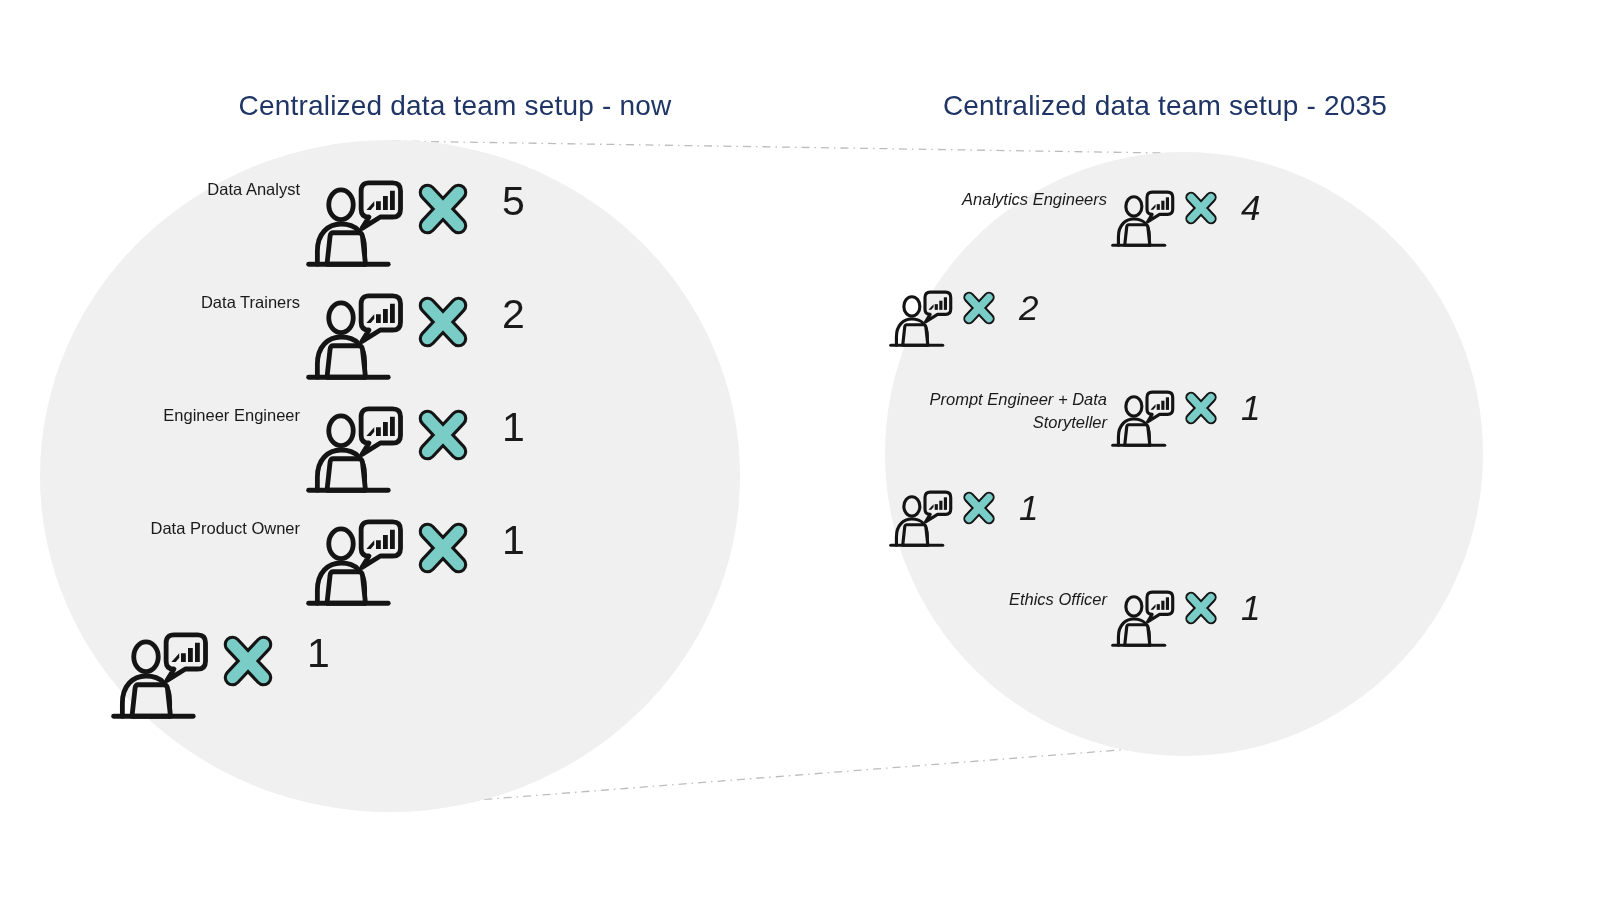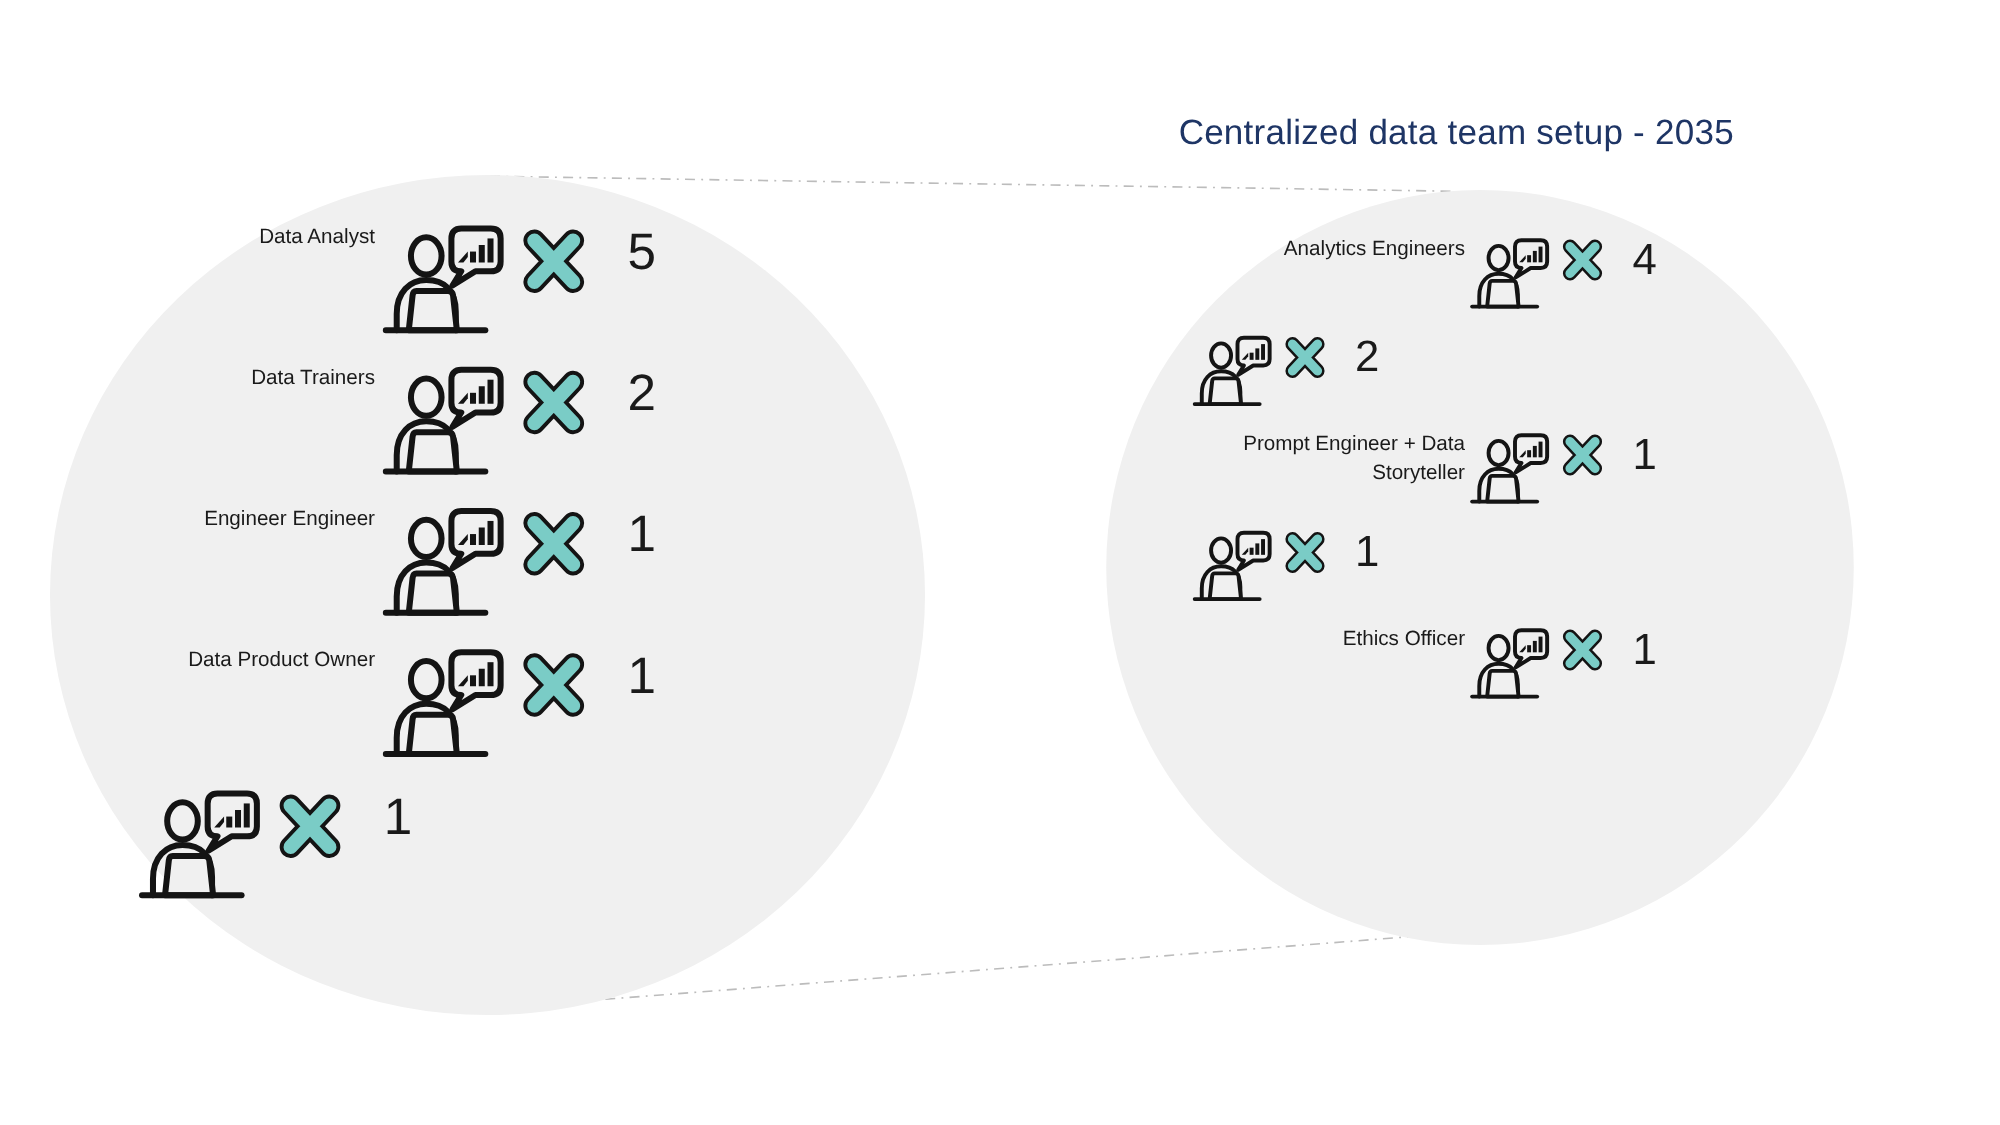--- a/index.html
+++ b/index.html
@@ -23,21 +23,21 @@
   .circle-left{left:40px;top:140px;width:700px;height:672px;}
   .circle-right{left:885px;top:152px;width:598px;height:604px;}
   .panel-title{
     position:absolute;top:90px;text-align:center;
     font-size:28px;letter-spacing:0.2px;color:var(--title-color);font-weight:500;
   }
   .title-left{left:180px;width:550px;}
   .title-right{left:890px;width:550px;}
   .rows{position:absolute;display:flex;flex-direction:column;}
   .rows-left{left:105px;top:178px;gap:21px;}
-  .rows-right{left:950px;top:188px;gap:18px;}
+  .rows-right{left:885px;top:188px;gap:40px;font-style:italic;}
   .role-row{display:flex;}
   .rows-left .role-row{height:92px;}
   .rows-right .role-row{height:60px;}
   .role-label{
     text-align:right;font-size:16.5px;line-height:1.42;white-space:pre-line;color:var(--text-color);
   }
   .rows-left .role-label{width:195px;}
   .rows-right .role-label{width:222px;}
   .person-icon{display:flex;align-items:flex-end;justify-content:center;}
   .rows-left .person-icon{width:104px;height:92px;padding-left:6px;}
@@ -63,20 +63,21 @@
 <div class="stage">
 
   <svg class="connectors" viewBox="0 0 1600 900">
     <line id="connector-top" class="connector-line" x1="392" y1="141" x2="1162" y2="153"></line>
     <line id="connector-bottom" class="connector-line" x1="387" y1="807" x2="1184" y2="745"></line>
   </svg>
 
   <div class="circle circle-left"></div>
   <div class="circle circle-right"></div>
 
+  <div class="panel-title title-left">Centralized data team setup - now</div>
   <div class="panel-title title-right">Centralized data team setup - 2035</div>
 
   <div class="rows rows-left">
   <div class="role-row">
     <div class="role-label">Data Analyst</div>
     <span class="person-icon">
       <svg viewBox="0 0 112 102" aria-hidden="true">
 
         <ellipse class="ic-stroke" cx="40" cy="29" rx="14" ry="17"></ellipse>
 

